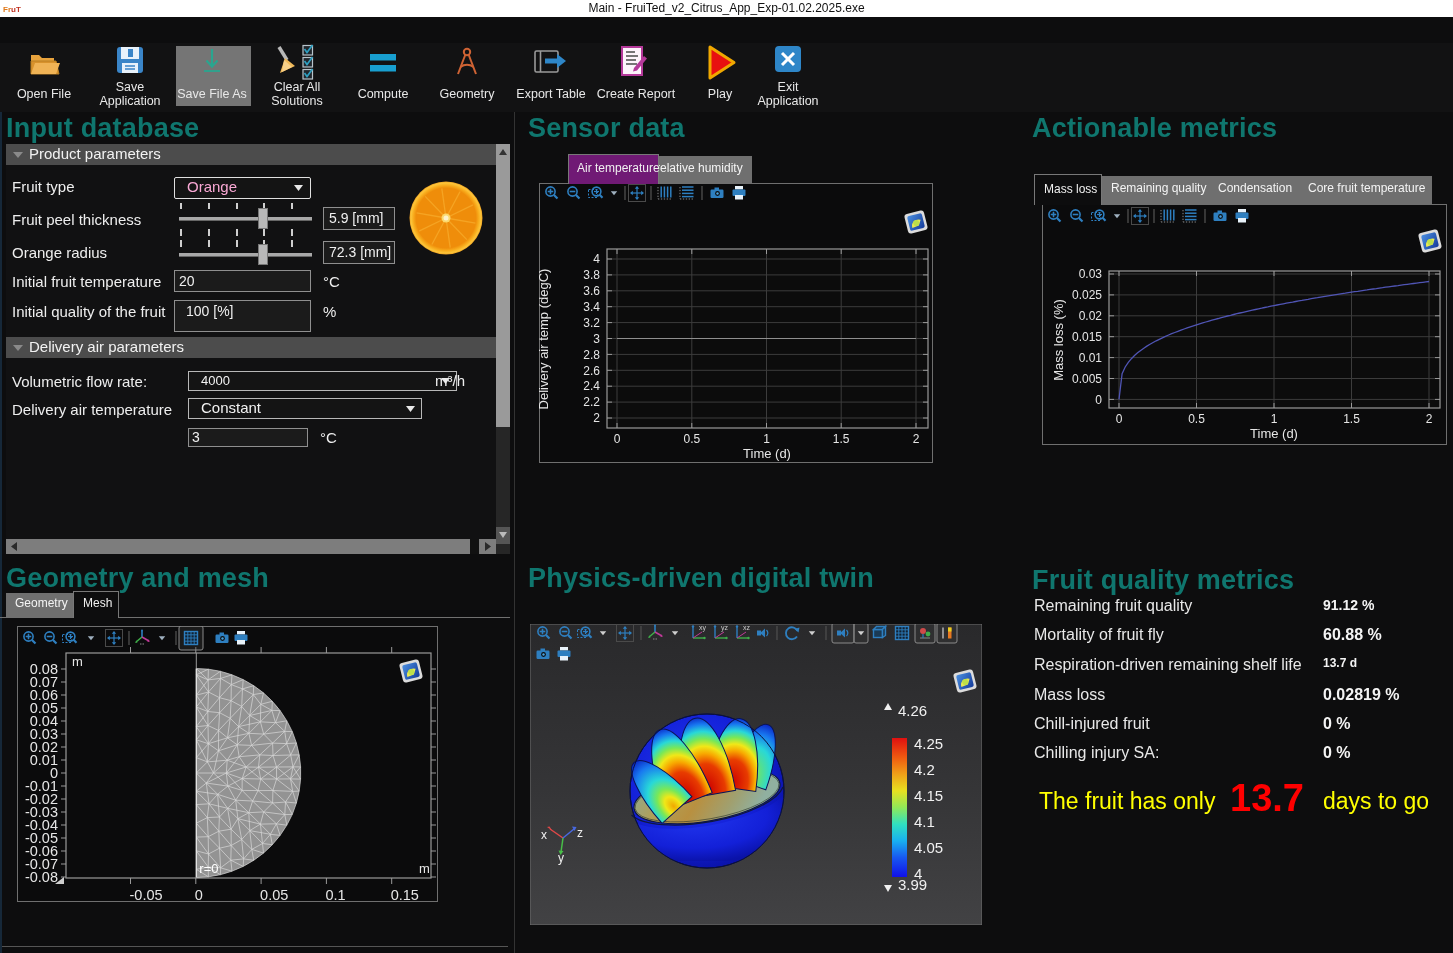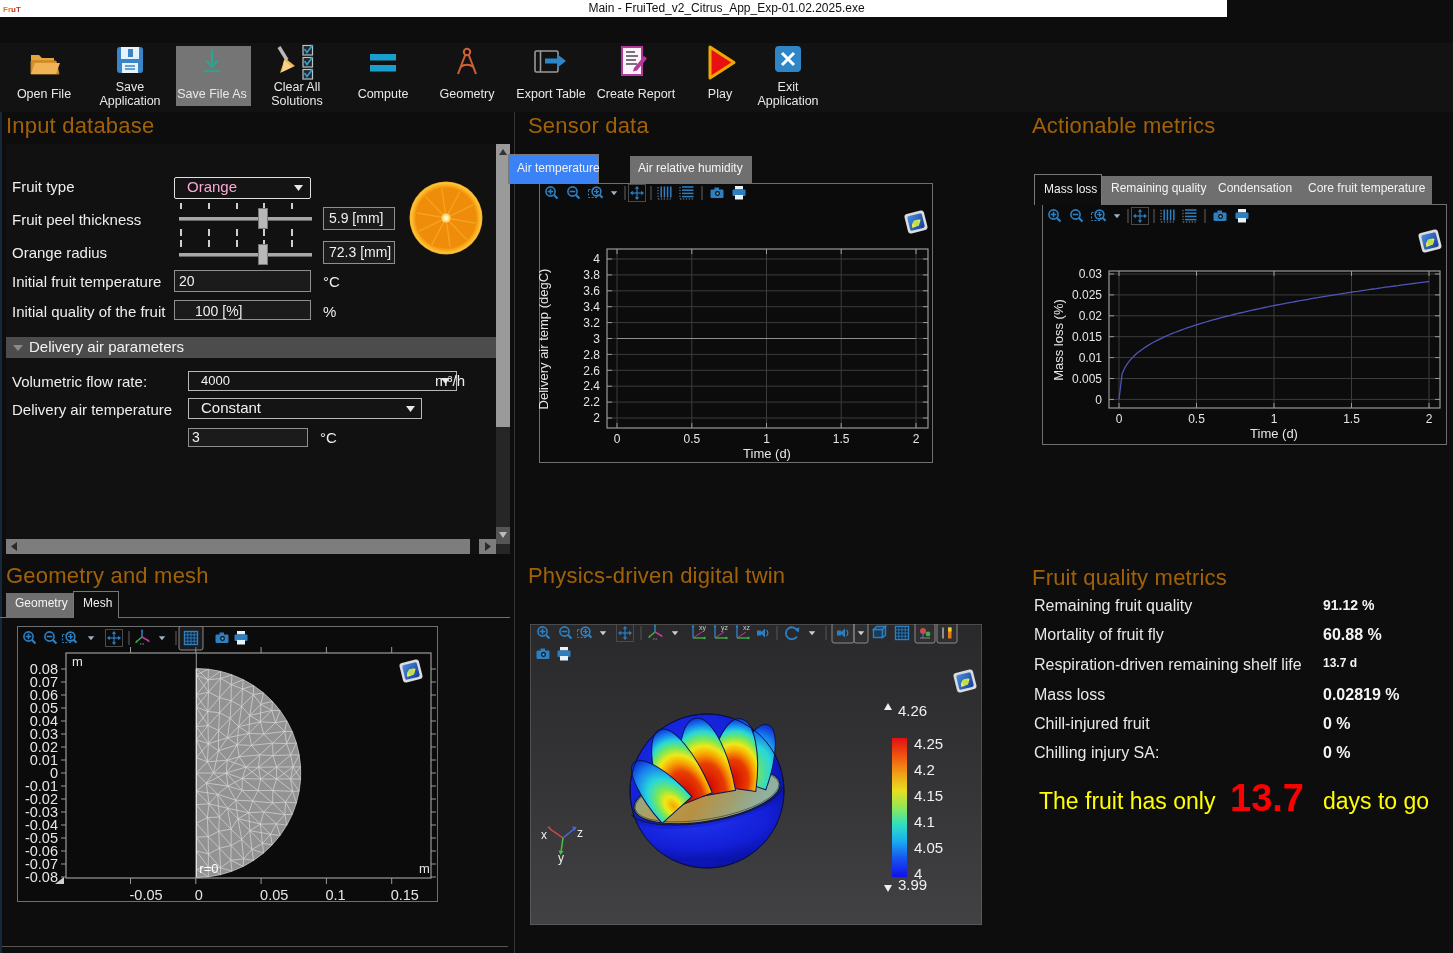--- a/index.html
+++ b/index.html
@@ -1,23 +1,23 @@
 <!DOCTYPE html>
 <html><head><meta charset="utf-8"><style>
 * { margin:0; padding:0; box-sizing:border-box; }
 html,body { width:1453px; height:953px; overflow:hidden; background:#0d0d0e; }
 body { font-family:"Liberation Sans", sans-serif; color:#e8e8e8; }
 .abs { position:absolute; }
-.ttl { position:absolute; font-size:22px; font-weight:normal; color:#a16207; letter-spacing:0.2px; }
+.ttl { position:absolute; font-size:27px; font-weight:bold; color:#0f766e; letter-spacing:0.2px; }
 .lab { position:absolute; font-size:15px; color:#eeeeee; white-space:nowrap; }
 .inp { position:absolute; background:#1b1b1b; border:1px solid #8f8f8f; color:#f0f0f0; font-size:14px; white-space:nowrap; overflow:hidden; }
 svg text { font-family:"Liberation Sans", sans-serif; }
 </style></head><body>
 <div class="abs" style="left:0;top:0;width:1453px;height:953px;background:#0d0d0e">
-<div class="abs" style="left:0;top:0;width:1227px;height:17px;background:#ffffff">
+<div class="abs" style="left:0;top:0;width:1453px;height:17px;background:#ffffff">
 <svg class="abs" style="left:3px;top:3px" width="24" height="12">
         <text x="0" y="9" font-size="8" font-weight="bold" fill="#e07818">Fr<tspan fill="#c03020">uT</tspan></text>
       </svg>
 <div class="abs" style="left:0;top:1px;width:1453px;text-align:center;font-size:12px;color:#111">Main - FruiTed_v2_Citrus_App_Exp-01.02.2025.exe</div>
 </div>
     <div class="abs" style="left:0;top:43px;width:1453px;height:69px;background:#121213"></div>
     <div class="abs" style="left:176px;top:46px;width:75px;height:60px;background:#757575"></div>
     <svg class="abs" style="left:0;top:43px" width="1453" height="69" font-family="Liberation Sans, sans-serif">
       <g transform="translate(44,20)">
         <path d="M -13,-8 L -5,-8 L -2,-5 L 10,-5 L 10,-1 L -13,-1 Z" fill="#e8a33d"></path>
@@ -87,20 +87,26 @@
       <text x="551" y="55" font-size="12.5" fill="#e8e8e8" text-anchor="middle">Export Table</text>
       <text x="636" y="55" font-size="12.5" fill="#e8e8e8" text-anchor="middle">Create Report</text>
       <text x="720" y="55" font-size="12.5" fill="#e8e8e8" text-anchor="middle">Play</text>
       <text x="788" y="47.5" font-size="12.5" fill="#e8e8e8" text-anchor="middle">Exit</text>
       <text x="788" y="61.5" font-size="12.5" fill="#e8e8e8" text-anchor="middle">Application</text>
     </svg>
     <div class="abs" style="left:514px;top:112px;width:1px;height:841px;background:#333"></div>
     <div class="abs" style="left:0;top:112px;width:2px;height:841px;background:#1d3a56;opacity:0.6"></div>
     <div class="ttl" style="left:6px;top:113px">Input database</div>
     <div class="abs" style="left:6px;top:144px;width:504px;height:410px;background:#111112"></div>
+    <div class="abs" style="left:6px;top:144px;width:490px;height:21px;background:#4c4c4c">
+<svg class="abs" style="left:6px;top:7px" width="12" height="8">
+        <path d="M 1,1 L 11,1 L 6,7 Z" fill="#8a8a8a"></path>
+      </svg>
+<span class="abs" style="left:23px;top:1px;font-size:15px;color:#f2f2f2">Product parameters</span>
+    </div>
     <div class="abs" style="left:6px;top:337px;width:490px;height:21px;background:#4c4c4c">
 <svg class="abs" style="left:6px;top:7px" width="12" height="8">
         <path d="M 1,1 L 11,1 L 6,7 Z" fill="#8a8a8a"></path>
       </svg>
 <span class="abs" style="left:23px;top:1px;font-size:15px;color:#f2f2f2">Delivery air parameters</span>
     </div>
     <div class="lab" style="left:12px;top:178px">Fruit type</div>
     <div class="lab" style="left:12px;top:211px">Fruit peel thickness</div>
     <div class="lab" style="left:12px;top:244px">Orange radius</div>
     <div class="lab" style="left:12px;top:273px">Initial fruit temperature</div>
@@ -128,21 +134,21 @@
     <div class="abs" style="left:236px;top:240px;width:2px;height:7px;background:#cfcfcf"></div>
     <div class="abs" style="left:263px;top:240px;width:2px;height:7px;background:#cfcfcf"></div>
     <div class="abs" style="left:291px;top:240px;width:2px;height:7px;background:#cfcfcf"></div>
     <div class="abs" style="left:179px;top:217px;width:133px;height:4px;background:#a8a8a8;border-bottom:1px solid #666"></div>
     <div class="abs" style="left:258px;top:208px;width:10px;height:21px;background:#b8b8b8;border:1px solid #777"></div>
     <div class="abs" style="left:179px;top:253px;width:133px;height:4px;background:#a8a8a8;border-bottom:1px solid #666"></div>
     <div class="abs" style="left:258px;top:244px;width:10px;height:21px;background:#b8b8b8;border:1px solid #777"></div>
     <div class="inp" style="left:323px;top:207px;width:72px;height:23px;line-height:21px;padding-left:5px">5.9 [mm]</div>
     <div class="inp" style="left:323px;top:241px;width:72px;height:23px;line-height:21px;padding-left:5px">72.3 [mm]</div>
     <div class="inp" style="left:174px;top:270px;width:137px;height:22px;line-height:20px;padding-left:4px">20</div>
-    <div class="inp" style="left:174px;top:300px;width:137px;height:20px;line-height:20px;padding-left:20px">100 [%]</div>
+    <div class="inp" style="left:174px;top:300px;width:137px;height:32px;line-height:20px;padding-left:11px">100 [%]</div>
     <div class="lab" style="left:323px;top:273px">°C</div>
     <div class="lab" style="left:323px;top:303px">%</div>
     <svg class="abs" style="left:409px;top:181px" width="74" height="74" viewBox="0 0 74 74">
       <defs>
         <radialGradient id="orim" cx="0.5" cy="0.5" r="0.5">
           <stop offset="0.82" stop-color="#ef8d0a"></stop>
           <stop offset="0.9" stop-color="#f9ae1e"></stop>
           <stop offset="0.96" stop-color="#fcc53a"></stop>
           <stop offset="1" stop-color="#f0a020"></stop>
         </radialGradient>
@@ -192,21 +198,21 @@
     <div class="abs" style="left:6px;top:539px;width:490px;height:15px;background:#7d7d7d">
 <svg class="abs" style="left:4px;top:3px" width="8" height="9">
         <path d="M 7,0 L 7,9 L 1,4.5 Z" fill="#2a2a2a"></path>
       </svg>
 <svg class="abs" style="right:4px;top:3px" width="8" height="9">
         <path d="M 1,0 L 1,9 L 7,4.5 Z" fill="#2a2a2a"></path>
       </svg>
 <div class="abs" style="left:464px;top:0;width:9px;height:15px;background:#111"></div>
 </div>
     <div class="ttl" style="left:528px;top:113px">Sensor data</div>
-    <div class="abs" style="left:508px;top:154px;width:91px;height:30px;background:#3b82f6;border:1px solid #787878;border-bottom:none;z-index:3">
+    <div class="abs" style="left:568px;top:154px;width:91px;height:30px;background:#701a75;border:1px solid #787878;border-bottom:none;z-index:3">
 <span class="abs" style="left:8px;top:6px;font-size:12px;color:#f0f0f0;white-space:nowrap">Air temperature</span>
     </div>
     <div class="abs" style="left:630px;top:156px;width:122px;height:27px;background:#6f6f6f;z-index:2">
 <span class="abs" style="left:8px;top:5px;font-size:12px;color:#f4f4f4;white-space:nowrap">Air relative humidity</span>
     </div>
     <div class="abs" style="left:539px;top:183px;width:394px;height:280px;border:1px solid #6f6f6f;background:#0b0b0c"></div>
     <svg style="position:absolute;left:539px;top:183px" width="394" height="300" font-family="Liberation Sans, sans-serif">
       <rect x="68" y="66" width="321" height="179" fill="#0c0c0c" stroke="none"></rect>
       <line x1="68" y1="76.0" x2="389" y2="76.0" stroke="#3c3c3c" stroke-width="1"></line>
       <line x1="68" y1="76.0" x2="73" y2="76.0" stroke="#9a9a9a" stroke-width="1"></line>

